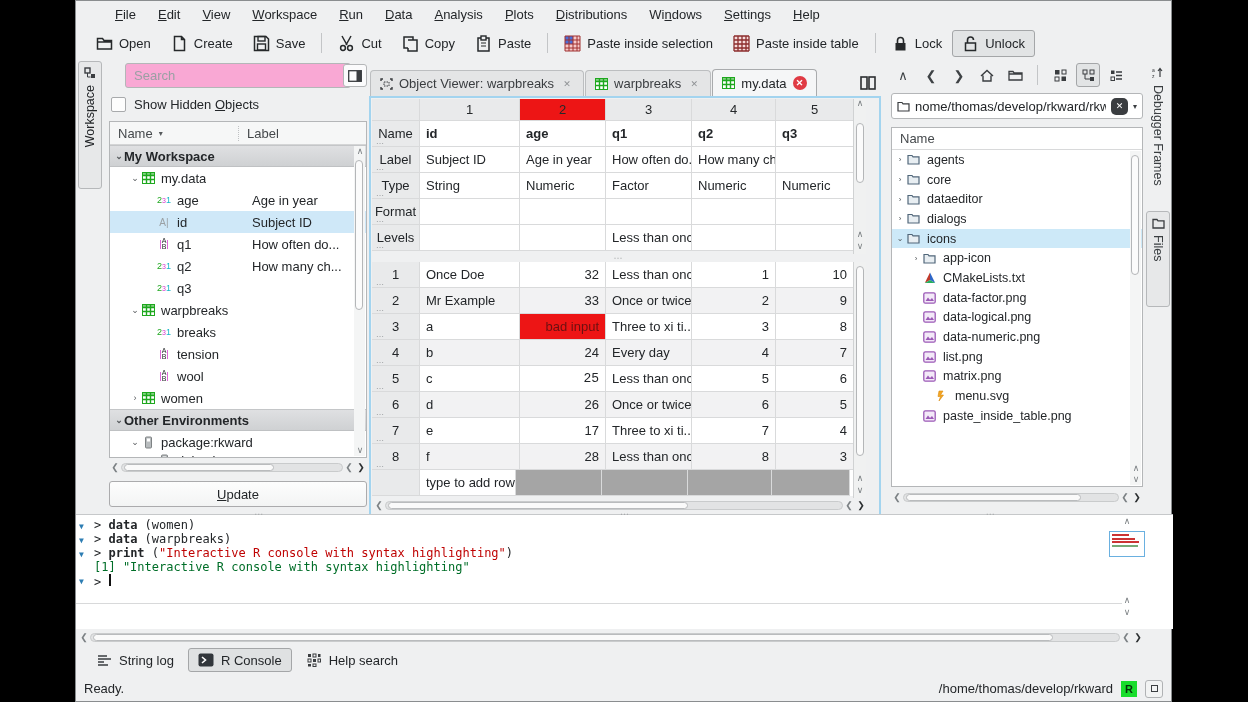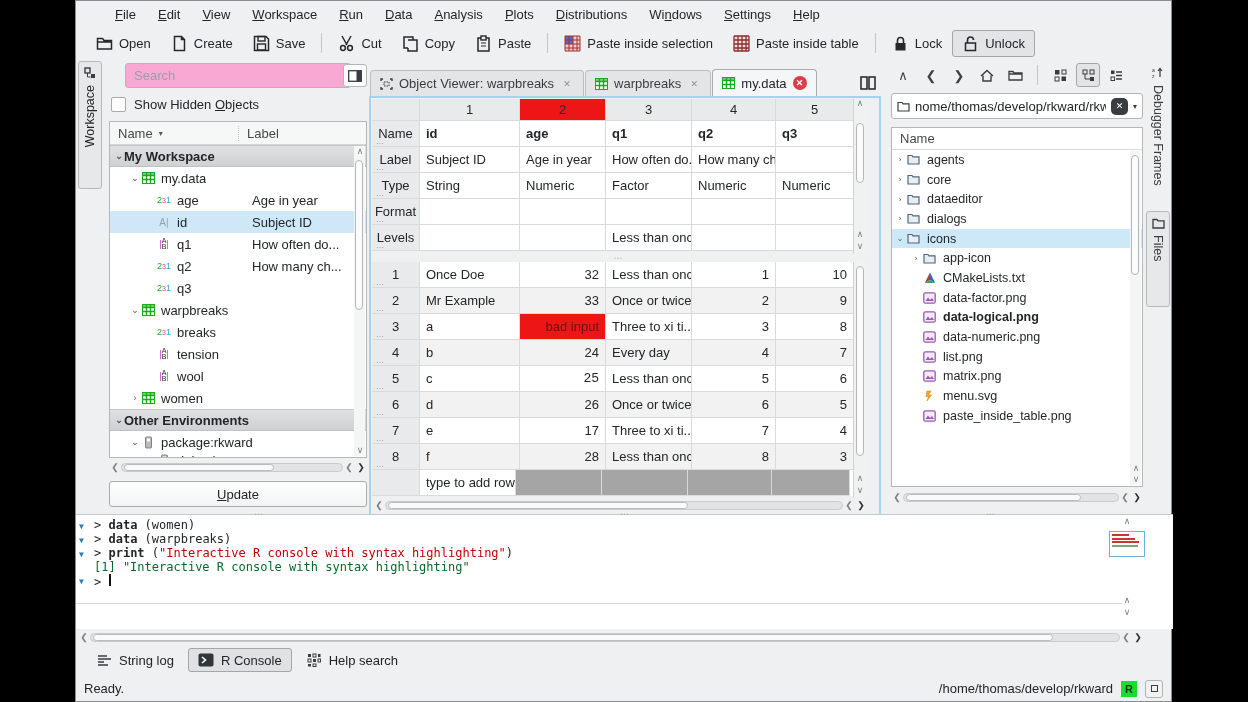--- a/index.html
+++ b/index.html
@@ -823,21 +823,21 @@
             <div class="file-row" style="padding-left: 18px;">
               <span class="expander"></span>
               <span class="ficon">
                 <svg width="13" height="12" viewBox="0 0 13 12">
                   <rect x="0.8" y="0.8" width="11.4" height="10.4" rx="1.5" fill="#f3e9f8" stroke="#9b59b6" stroke-width="1.3"></rect>
                   <path d="M2.5 9 L5 5.5 L7 8 L9 6 L11 9 Z" fill="#9b59b6"></path>
                 </svg>
               </span>
               <span class="nm">data-factor.png</span>
             </div>
-            <div class="file-row" style="padding-left: 18px; font-weight: bold;">
+            <div class="file-row" style="padding-left: 18px;">
               <span class="expander"></span>
               <span class="ficon">
                 <svg width="13" height="12" viewBox="0 0 13 12">
                   <rect x="0.8" y="0.8" width="11.4" height="10.4" rx="1.5" fill="#f3e9f8" stroke="#9b59b6" stroke-width="1.3"></rect>
                   <path d="M2.5 9 L5 5.5 L7 8 L9 6 L11 9 Z" fill="#9b59b6"></path>
                 </svg>
               </span>
               <span class="nm">data-logical.png</span>
             </div>
             <div class="file-row" style="padding-left: 18px;">
@@ -863,21 +863,21 @@
             <div class="file-row" style="padding-left: 18px;">
               <span class="expander"></span>
               <span class="ficon">
                 <svg width="13" height="12" viewBox="0 0 13 12">
                   <rect x="0.8" y="0.8" width="11.4" height="10.4" rx="1.5" fill="#f3e9f8" stroke="#9b59b6" stroke-width="1.3"></rect>
                   <path d="M2.5 9 L5 5.5 L7 8 L9 6 L11 9 Z" fill="#9b59b6"></path>
                 </svg>
               </span>
               <span class="nm">matrix.png</span>
             </div>
-            <div class="file-row" style="padding-left: 18px;">
+            <div class="file-row" style="padding-left: 30px;">
               <span class="expander"></span>
               <span class="ficon">
                 <svg width="11" height="12" viewBox="0 0 11 12">
                   <path d="M3 1 h4 l-2.5 4 h3 L3 11 l1.5 -4.5 H2 Z" fill="#f5a623" stroke="#d98a0c" stroke-width="0.6"></path>
                 </svg>
               </span>
               <span class="nm">menu.svg</span>
             </div>
             <div class="file-row" style="padding-left: 18px;">
               <span class="expander"></span>

